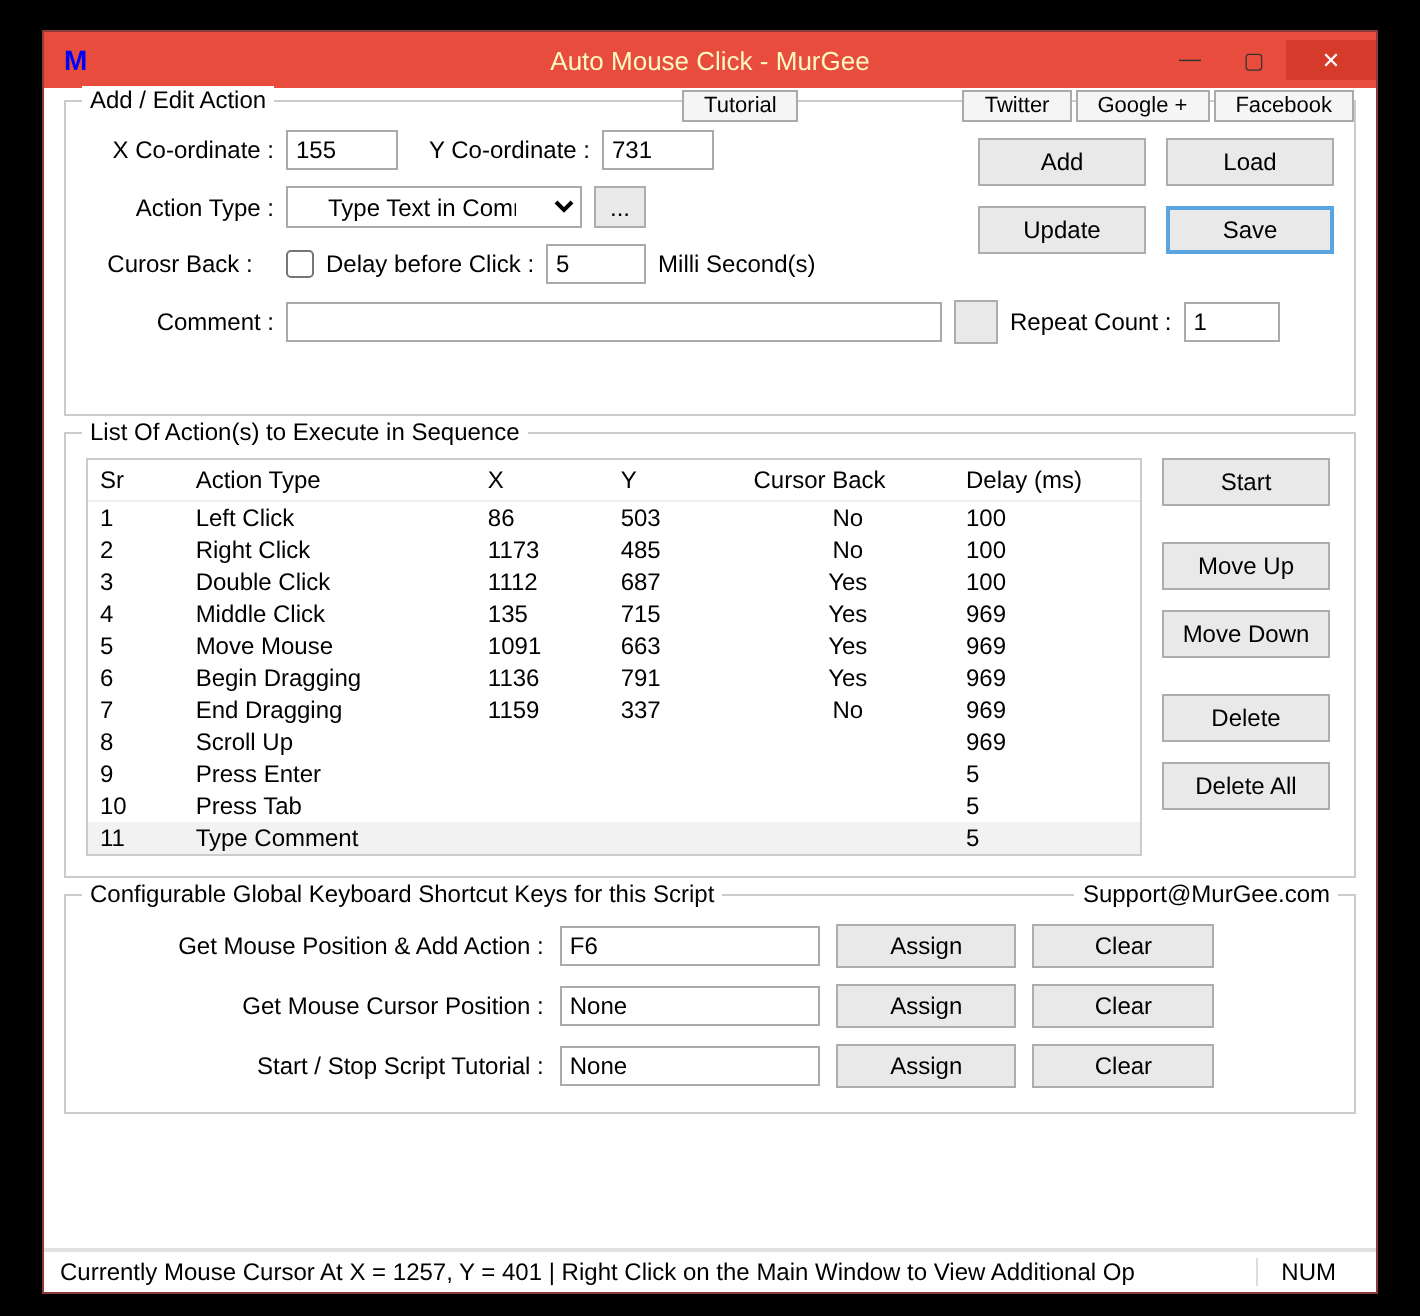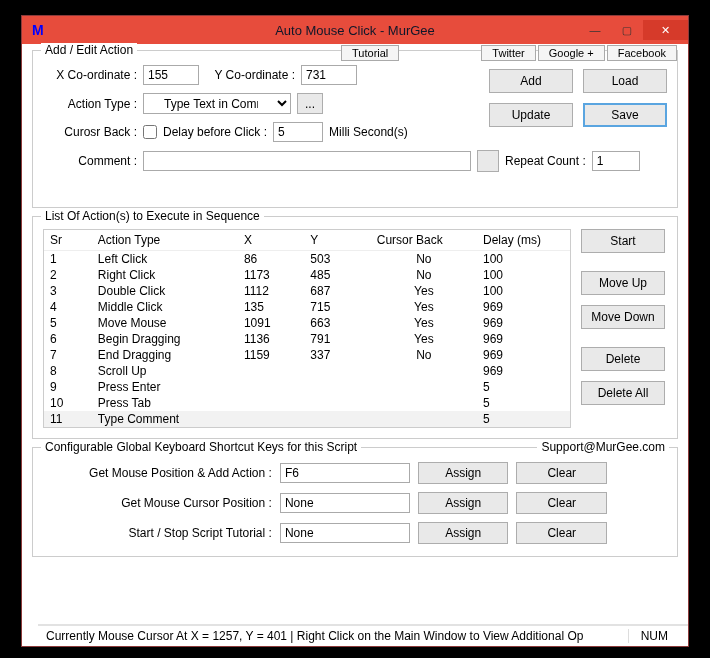--- a/index.html
+++ b/index.html
@@ -1,20 +1,20 @@
 <!DOCTYPE html>
 <html><head>
 <meta charset="utf-8">
 <style>
 * { box-sizing: border-box; margin: 0; padding: 0; font-family: 'Segoe UI', Tahoma, sans-serif; font-size: 12px; }
 body { background: #000; width: 710px; height: 658px; position: relative; overflow: hidden; }
 .window { position: absolute; left: 21px; top: 15px; width: 668px; height: 632px; background: #fff; border: 1px solid #8b3a3a; }
 .titlebar { height: 28px; background: #e74c3c; display: flex; align-items: center; position: relative; }
 .app-icon { width: 16px; height: 16px; margin-left: 10px; font-weight: bold; color: #0000ff; font-size: 14px; }
-.title { position: absolute; left: 0; right: 0; text-align: center; color: #0f172a; font-size: 13px; pointer-events: none; }
+.title { position: absolute; left: 0; right: 0; text-align: center; color: #fef9c3; font-size: 13px; pointer-events: none; }
 .win-controls { position: absolute; right: 0; top: 0; display: flex; height: 28px; }
 .win-btn { width: 32px; height: 20px; display: flex; align-items: center; justify-content: center; color: #333; font-size: 11px; cursor: pointer; margin-top: 4px; }
 .win-close { background: #d63a2a; color: #fff; width: 45px; height: 20px; }
 .content { padding: 6px 10px; }
 .fieldset { border: 1px solid #ccc; padding: 8px 10px 10px 10px; margin-bottom: 8px; position: relative; }
 .legend { position: absolute; top: -8px; left: 8px; background: #fff; padding: 0 4px; font-size: 12px; }
 .top-links { position: absolute; top: -4px; right: 0; display: flex; gap: 2px; }
 .link-btn { border: 1px solid #aaa; background: #f5f5f5; padding: 1px 10px; font-size: 11px; cursor: pointer; }
 .row { display: flex; align-items: center; margin-bottom: 8px; gap: 6px; }
 .lbl { font-size: 12px; text-align: right; }
@@ -31,21 +31,21 @@
 .table { width: 100%; border-collapse: collapse; }
 .table th { text-align: left; font-weight: normal; padding: 3px 6px; font-size: 12px; border-bottom: 1px solid #eee; }
 .table td { padding: 1px 6px; font-size: 12px; }
 .table tr.sel td { background: #f2f2f2; }
 .side-btns { display: flex; flex-direction: column; gap: 10px; width: 86px; }
 .shortcut-row { display: flex; align-items: center; gap: 8px; margin-bottom: 8px; justify-content: flex-end; padding-right: 60px; }
 .shortcut-lbl { text-align: right; width: 230px; }
 .shortcut-input { width: 130px; }
 .sm-btn { width: 91px; height: 22px; }
 .support { position: absolute; top: -8px; right: 8px; background: #fff; padding: 0 4px; font-size: 12px; }
-.status-bar { position: absolute; bottom: 0; left: 0; right: 0; height: 22px; border-top: 2px solid #e2e2e2; display: flex; align-items: center; padding: 0 8px; font-size: 12px; background: #fff; margin-left: 16px; }
+.status-bar { position: absolute; bottom: 0; left: 0; right: 0; height: 22px; border-top: 2px solid #e2e2e2; display: flex; align-items: center; padding: 0 8px; font-size: 12px; background: #fff; }
 .status-text { flex: 1; white-space: nowrap; overflow: hidden; }
 .status-num { padding: 0 12px; border-left: 1px solid #ddd; }
 .th-x { width: 50px; }
 .th-y { width: 50px; }
 .th-cb { width: 80px; text-align: center; }
 .th-d { width: 70px; }
 .td-c { text-align: center; }
 </style>
 </head>
 <body>
@@ -78,21 +78,21 @@
           <input class="input" style="width: 56px;" value="155">
           <span class="lbl" style="width:90px;">Y Co-ordinate :</span>
           <input class="input" style="width: 56px;" value="731">
         </div>
         <div class="row">
           <span class="lbl" style="width:94px;">Action Type :</span>
           <select class="select" style="width:148px;"><option>Type Text in Comment</option></select>
           <button class="btn" style="width:26px; height:21px;">...</button>
         </div>
         <div class="row">
-          <span class="lbl" style="width:94px;">Curosr Back :</span>
+          <span class="lbl" style="width:94px;text-align:center;">Curosr Back :</span>
           <input type="checkbox" class="chk" style="">
           <span class="lbl">Delay before Click :</span>
           <input class="input" style="width: 50px;" value="5">
           <span class="lbl">Milli Second(s)</span>
         </div>
         <div class="row" style="width:630px;">
           <span class="lbl" style="width:94px;">Comment :</span>
           <input class="input" style="width: 328px;">
           <button class="btn sq-btn"></button>
           <span class="lbl">Repeat Count :</span>

